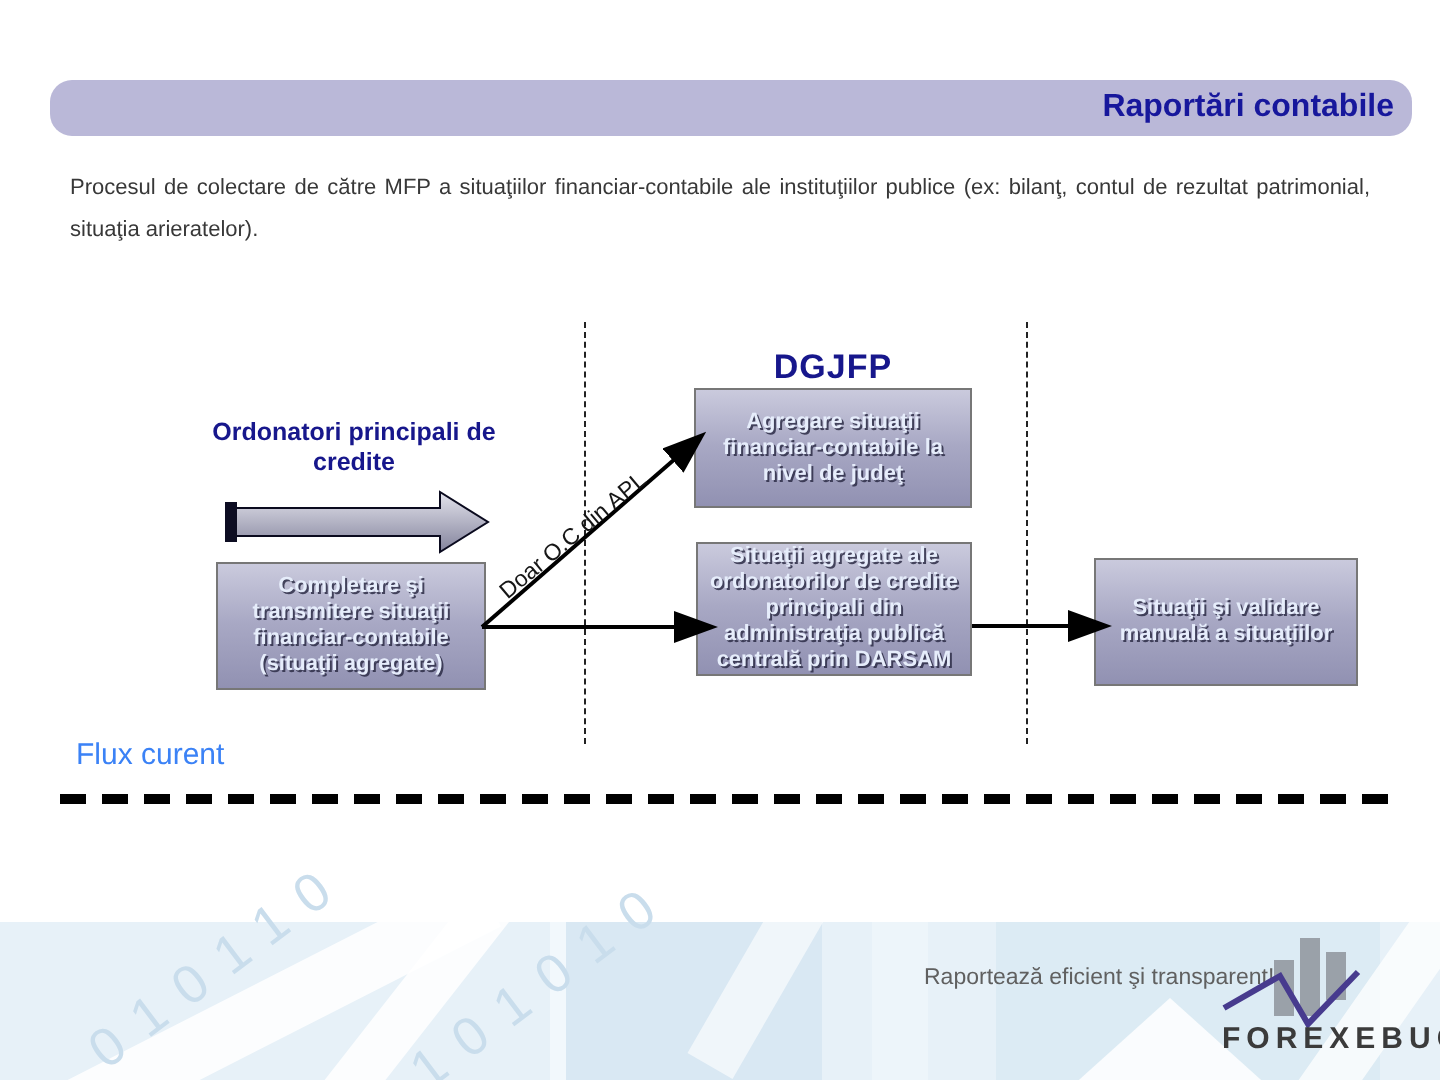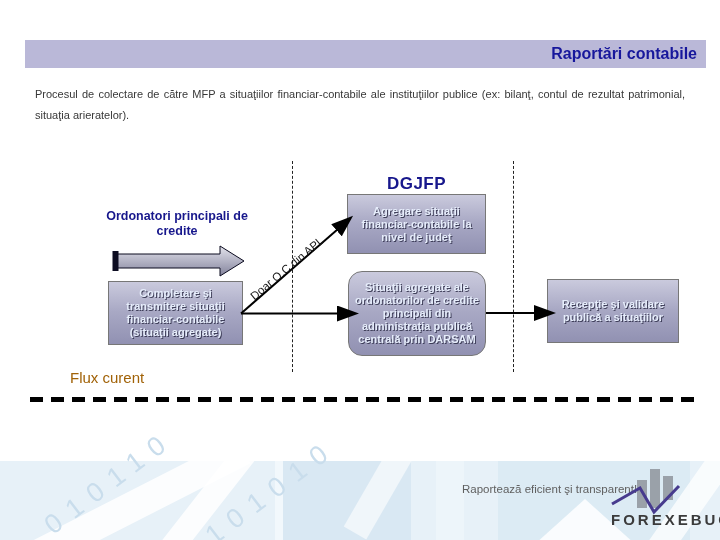--- a/index.html
+++ b/index.html
@@ -13,20 +13,21 @@
     overflow: hidden;
   }
 
   
   .title-bar {
     position: absolute; left: 25px; top: 40px;
     width: 681px; height: 28px;
     background: #bab8d8;
     display: flex; align-items: center; justify-content: flex-end;
     padding-right: 9px;
+    border-radius: 11px;
   }
   .title-bar .title-text {
     font-size: 16px; font-weight: bold; color: #17179c;
   }
 
   
   .intro {
     position: absolute; left: 35px; top: 84px; width: 650px;
     font-size: 11px; line-height: 21px; color: #383838;
     text-align: justify;
@@ -61,36 +62,36 @@
     border: 1px solid #777;
     color: #e6edfb;
     font-size: 11px; font-weight: bold; line-height: 13px;
     text-align: center;
     display: flex; align-items: center; justify-content: center;
     padding: 3px 4px;
     text-shadow: 1px 1px 0 rgba(45,45,70,0.85);
   }
   .box-agregare   { left: 347px; top: 194px; width: 139px; height: 60px; }
   .box-completare { left: 108px; top: 281px; width: 135px; height: 64px; }
-  .box-situatii   { left: 348px; top: 271px; width: 138px; height: 85px; border-radius: 14px; }
+  .box-situatii   { left: 348px; top: 271px; width: 138px; height: 67px; }
   .box-receptie   { left: 547px; top: 279px; width: 132px; height: 64px; }
 
   
   .block-arrow-svg { position: absolute; left: 108px; top: 242px; }
   .connectors { position: absolute; left: 0; top: 0; pointer-events: none; }
 
   .arrow-annotation {
     position: absolute; left: 248px; top: 293px;
     font-size: 11.5px; color: #161616; white-space: nowrap;
     transform: rotate(-40deg); transform-origin: 0 0;
   }
 
   .flux-label {
     position: absolute; left: 38px; top: 369px;
-    font-size: 15px; color: #a16207; margin-left: 32px;
+    font-size: 15px; color: #3b82f6;
   }
 
   
   .band {
     position: absolute; left: 0; top: 461px; width: 720px; height: 79px;
     background: #e7f1f8;
   }
   .band .panel { position: absolute; top: 0; height: 79px; }
   .panel-a { left: 283px; width: 128px; background: #d9e8f3; }
   .panel-b { left: 498px; width: 192px; background: #dcebf4; }
@@ -156,21 +157,21 @@
         <stop offset="1" stop-color="#83839c"></stop>
       </linearGradient>
     </defs>
     <polygon points="6,12 112,12 112,4 136,19 112,34 112,26 6,26" fill="url(#gArrow)" stroke="#0a0a1e" stroke-width="1"></polygon>
     <rect x="4.5" y="9" width="6" height="20" fill="#0d0d22"></rect>
   </svg>
 
   <div class="gbox box-agregare">Agregare situaţii financiar-contabile la nivel de judeţ</div>
   <div class="gbox box-completare">Completare şi transmitere situaţii financiar-contabile (situaţii agregate)</div>
   <div class="gbox box-situatii">Situaţii agregate ale ordonatorilor de credite principali din administraţia publică centrală prin DARSAM</div>
-  <div class="gbox box-receptie">Recepţie şi validare publică a situaţiilor</div>
+  <div class="gbox box-receptie">Situaţii şi validare manuală a situaţiilor</div>
 
   <svg class="connectors" width="720" height="540" viewBox="0 0 720 540">
     <defs>
       <marker id="ah" markerWidth="11" markerHeight="8" refX="1" refY="4" orient="auto">
         <polygon points="0,0 11,4 0,8" fill="#000"></polygon>
       </marker>
     </defs>
     <line x1="241" y1="313.5" x2="338" y2="229" stroke="#000" stroke-width="2" marker-end="url(#ah)"></line>
     <line x1="241" y1="313.5" x2="339" y2="313.5" stroke="#000" stroke-width="2" marker-end="url(#ah)"></line>
     <line x1="486" y1="313" x2="536" y2="313" stroke="#000" stroke-width="2" marker-end="url(#ah)"></line>

